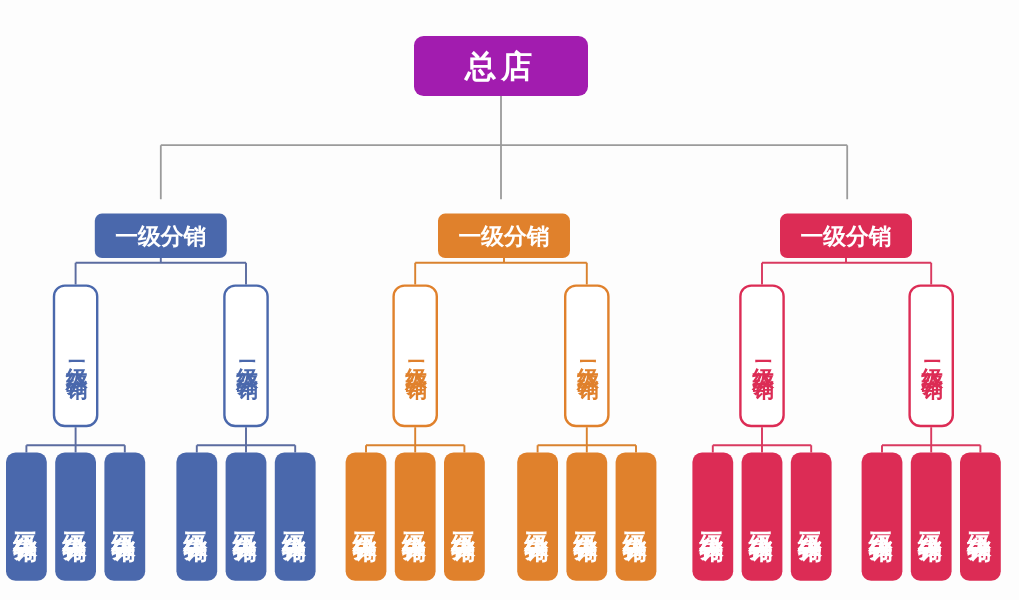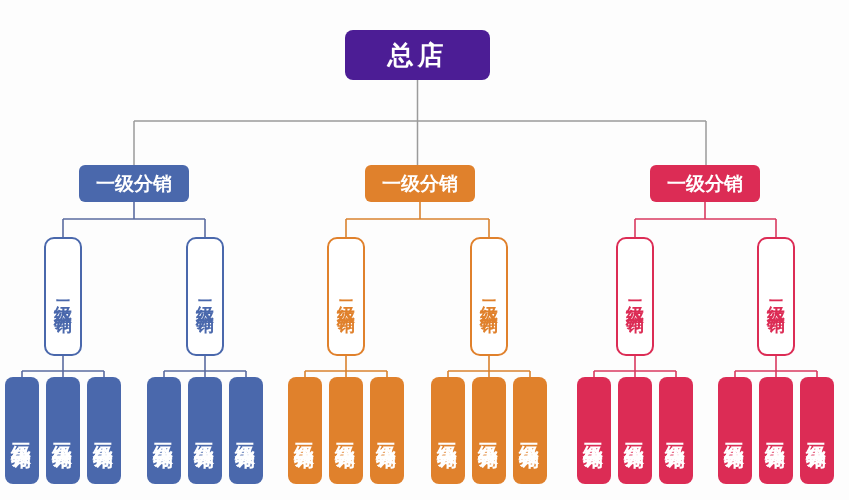--- a/index.html
+++ b/index.html
@@ -27,28 +27,28 @@
     box-sizing: border-box;
     font-weight: bold;
   }
   .sec-blue   { --c: #4A68AC; --line: #5B6CA0; }
   .sec-orange { --c: #E0812C; --line: #D9822F; }
   .sec-red    { --c: #DC2C55; --line: #D93A60; }
 
   .node-root {
     left: 345px; top: 30px;
     width: 145px; height: 50px;
-    background: #4c1d95;
+    background: #a21caf;
     color: #ffffff;
     border-radius: 8px;
     font-size: 26px;
     letter-spacing: 4px;
   }
   .node-l1 {
-    top: 165px;
+    top: 178px;
     width: 110px; height: 37px;
     background: var(--c);
     color: #ffffff;
     border-radius: 6px;
     font-size: 19px;
   }
   .node-l2 {
     top: 237px;
     width: 38px; height: 119px;
     background: #ffffff;

